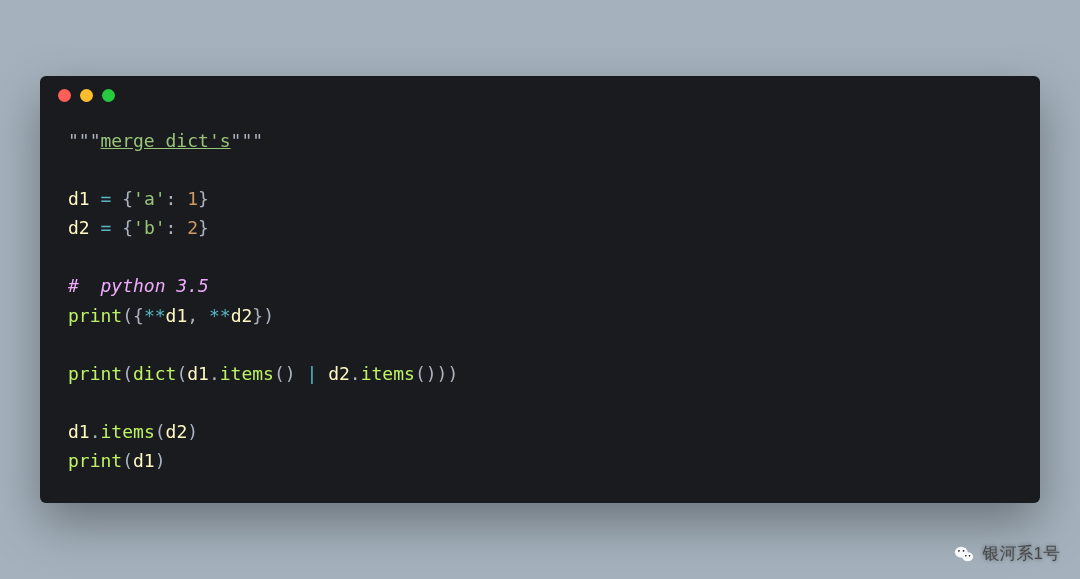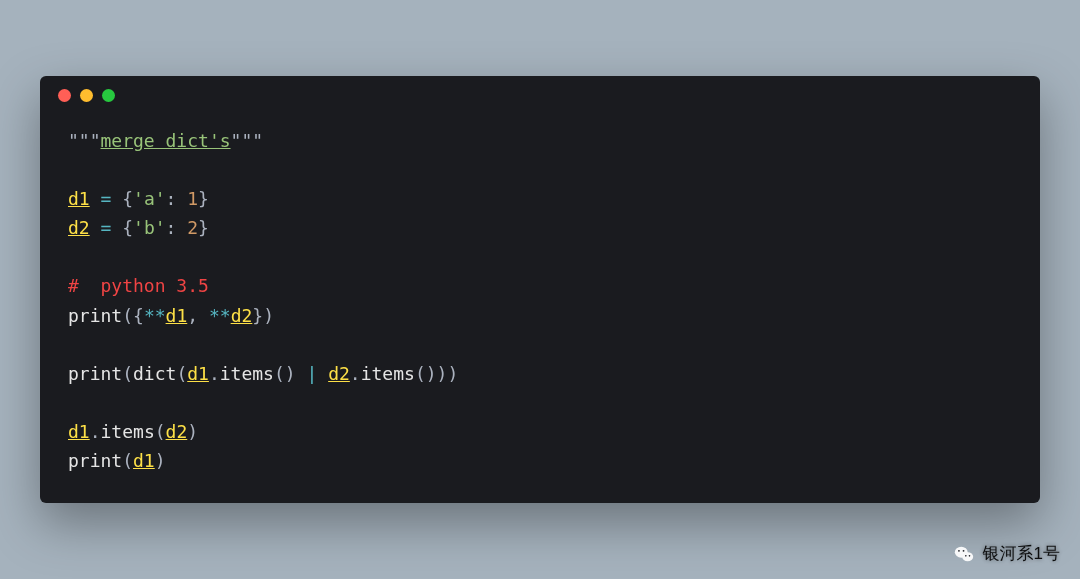--- a/index.html
+++ b/index.html
@@ -39,35 +39,35 @@
   .dot.green  { background: #27c93f; }
   .code {
     padding: 10px 28px 28px 28px;
     font-size: 18px;
     line-height: 1.62;
     white-space: pre;
     color: #abb2bf;
   }
   .tok-string    { color: #98c379; text-decoration: underline; }          
   .tok-strquote  { color: #abb2bf; }          
-  .tok-var       { color: #fde047; text-decoration: underline; }          
+  .tok-var       { color: #fef9c3; }          
   .tok-op        { color: #56b6c2; }          
   .tok-key       { color: #98c379; }          
   .tok-num       { color: #d19a66; }          
-  .tok-comment   { color: #ef4444; }
-  .tok-fn        { color: #e5e5e5; }          
+  .tok-comment   { color: #f0abfc; font-style: italic; }
+  .tok-fn        { color: #bef264; }          
   .tok-punc      { color: #abb2bf; }          
   .watermark {
     position: absolute;
     right: 20px;
     bottom: 14px;
     display: flex;
     align-items: center;
     gap: 8px;
-    color: #000000;
+    color: #404040;
     font-family: sans-serif;
     font-size: 17px;
     opacity: 0.92;
     text-shadow: 0 0 4px rgba(0,0,0,0.5);
   }
   .wm-icon {
     width: 22px; height: 22px;
   }
 </style>
 </head>

